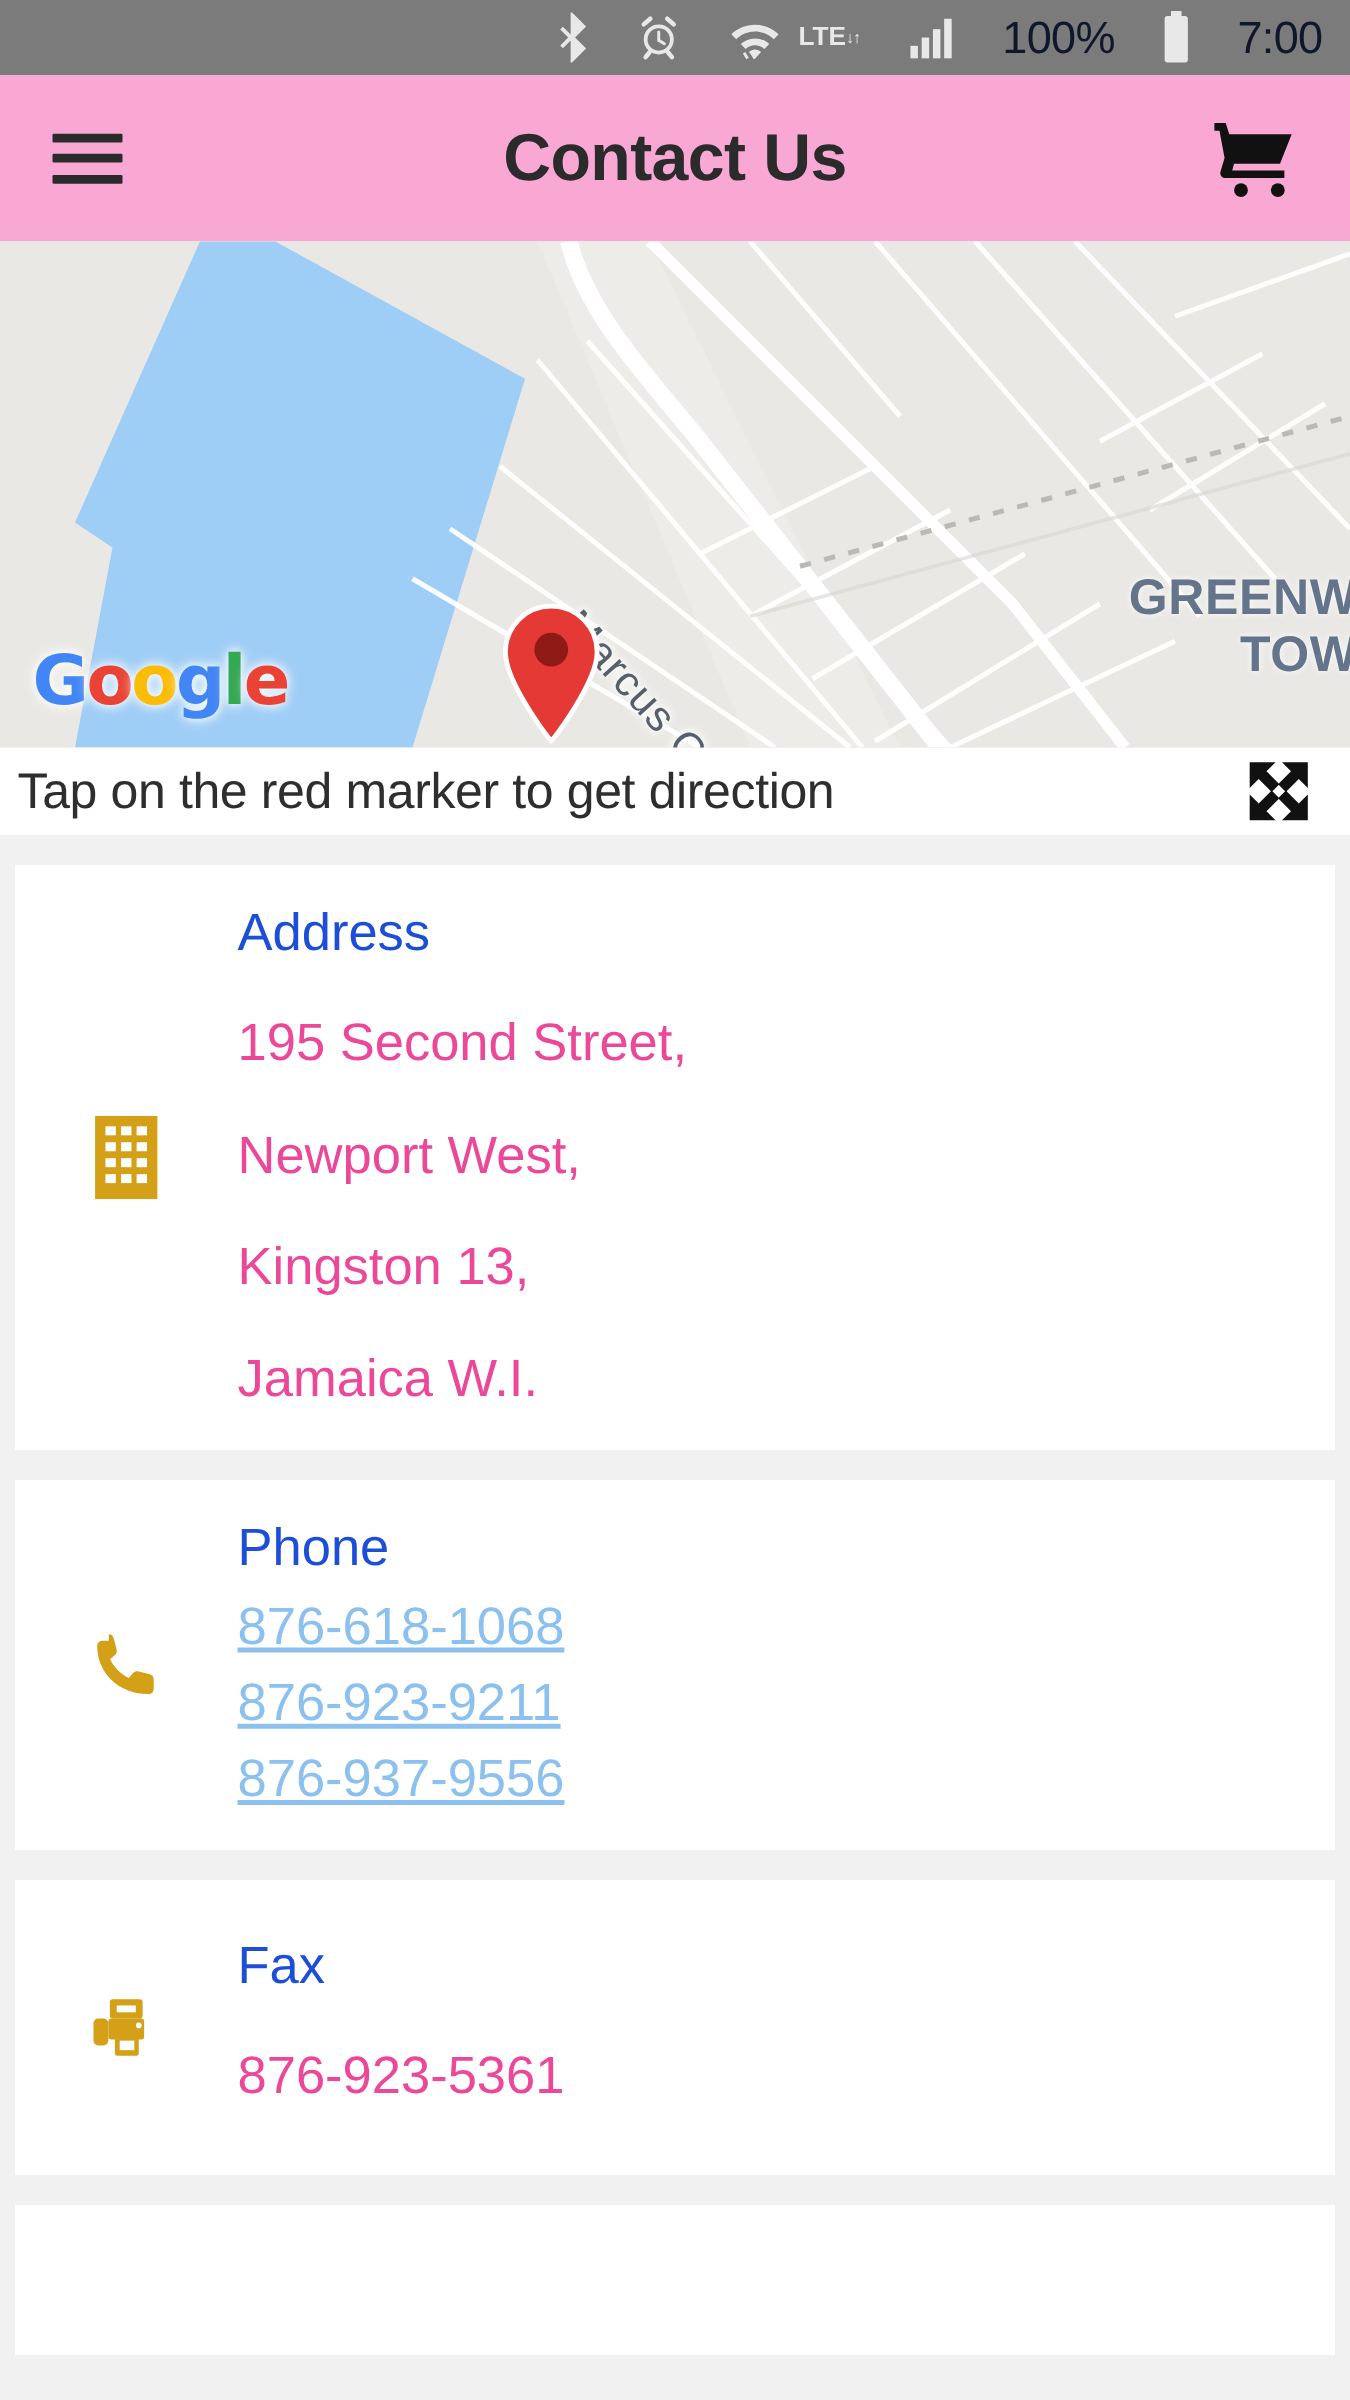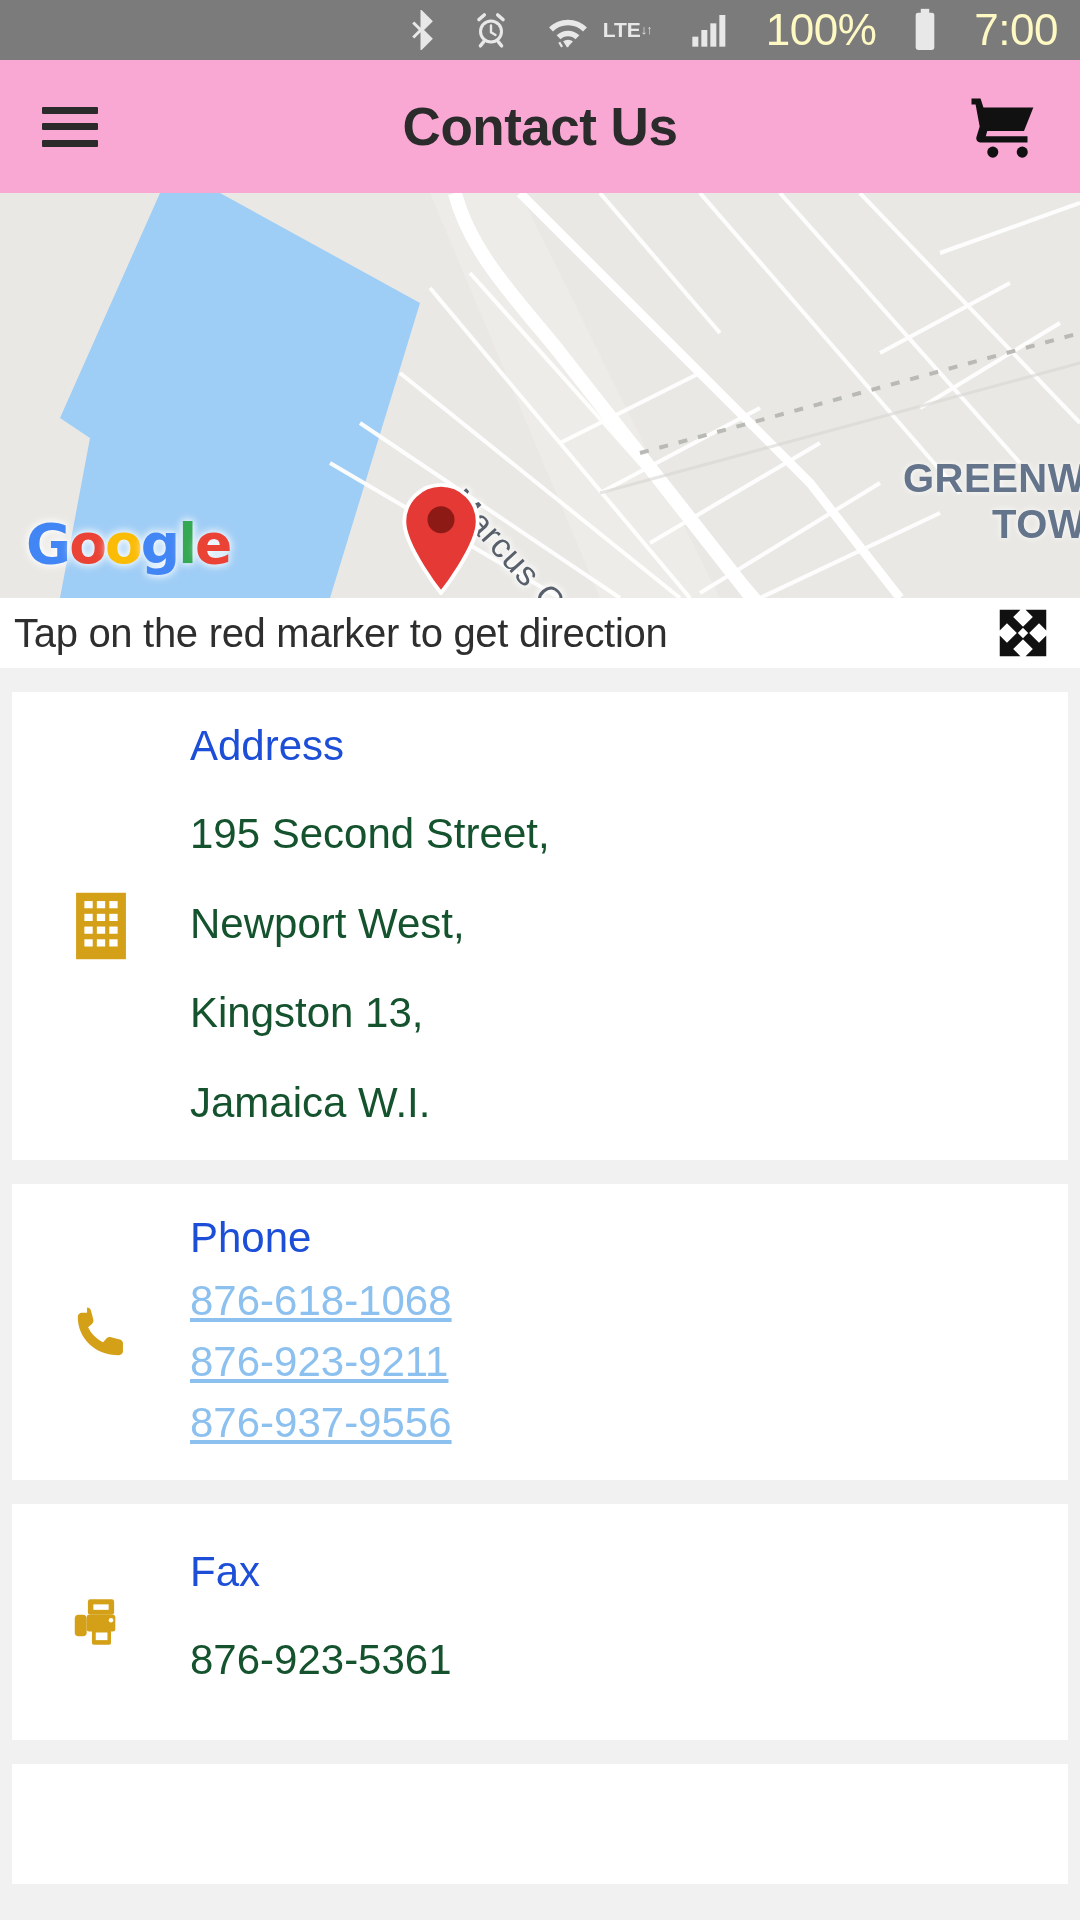--- a/index.html
+++ b/index.html
@@ -22,22 +22,22 @@
   }
   .status-bar .sb-icon {
     display: flex;
     align-items: center;
     justify-content: center;
     color: #e8e8e8;
     fill: #e8e8e8;
   }
   .sb-gap { width: 12px; }
   .sb-text {
-    color: #fef9c3;
-    font-size: 44px;
+    color: #0f172a;
+    font-size: 36px;
     font-weight: 400;
     letter-spacing: -0.5px;
     line-height: 1;
   }
   .sb-lte {
     color: #e9e9e9;
     font-size: 21px;
     font-weight: 700;
     line-height: 0.9;
     text-align: center;
@@ -156,21 +156,21 @@
   }
   .card-body { padding: 26px 0; }
   .card-label {
     font-size: 42px;
     color: #1d4ed8;
     line-height: 1.35;
     margin-bottom: 4px;
   }
   .card-value {
     font-size: 42px;
-    color: #14532d;
+    color: #ec4899;
     line-height: 1.45;
     margin-top: 29px;
   }
   .phone-link {
     display: block;
     font-size: 42px;
     color: #8cc0ef;
     text-decoration: underline;
     text-decoration-color: #8cc0ef;
     line-height: 1.45;

